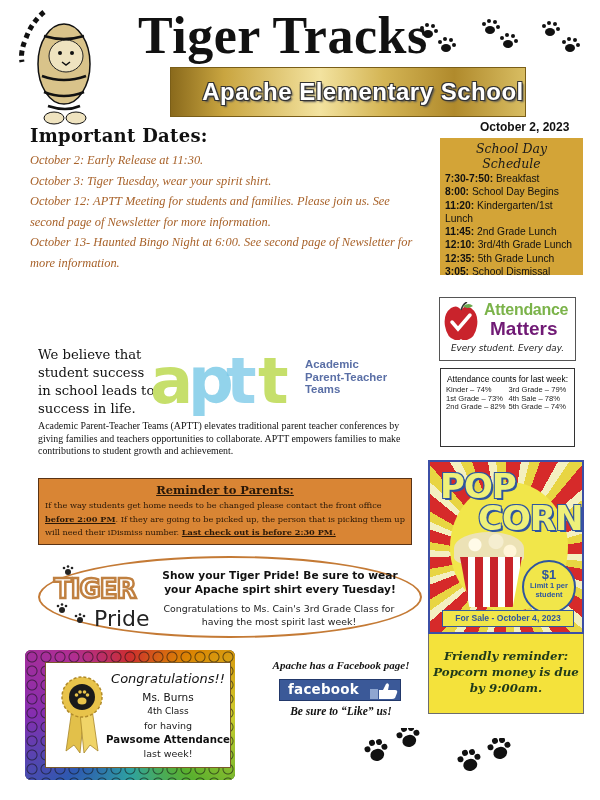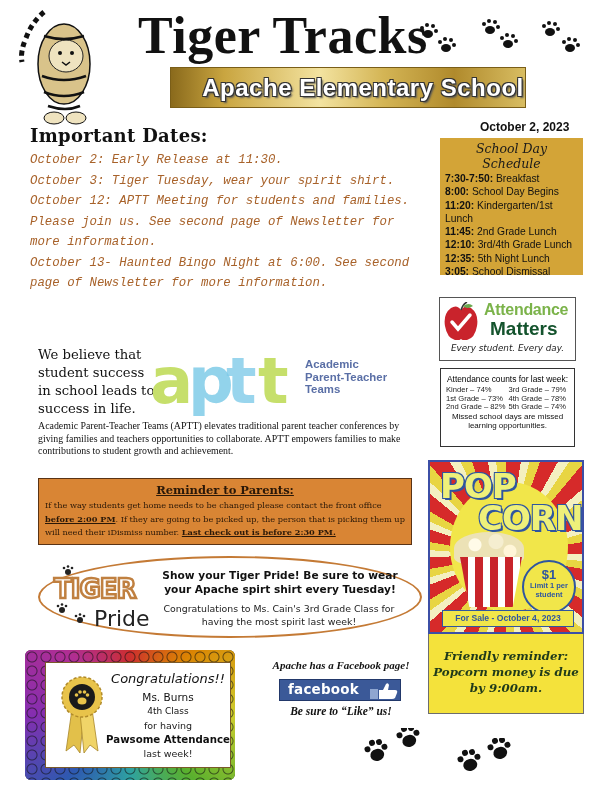--- a/index.html
+++ b/index.html
@@ -4,43 +4,43 @@
 <style>
   * { box-sizing: border-box; margin: 0; padding: 0; }
   html, body { width: 600px; height: 800px; background: #ffffff; overflow: hidden; }
   body { position: relative; font-family: "Liberation Sans", sans-serif; color: #000; }
   .abs { position: absolute; }
 
   
   .tiger-logo { left: 14px; top: 6px; width: 84px; height: 124px; }
   .title { left: 138px; top: 8px; font-family: "Liberation Serif", serif; font-weight: bold; font-size: 52px; line-height: 56px; letter-spacing: 0.5px; color: #111; }
   .paws-header { left: 410px; top: 16px; width: 190px; height: 44px; }
-  .gold-banner { left: 170px; top: 67px; width: 356px; height: 41px;
+  .gold-banner { left: 170px; top: 67px; width: 356px; height: 50px;
     background: linear-gradient(90deg, #8a6a1c 0%, #c9a540 15%, #f3e3a0 42%, #d4b555 60%, #b08a2c 80%, #d8bd62 100%);
     border: 1px solid #7a5e18; display: flex; align-items: center; justify-content: center; padding-left: 30px; }
   .banner-text { font-family: "Liberation Sans", sans-serif; font-weight: bold; font-size: 24px; color: #fff;
     letter-spacing: 0.5px;
     text-shadow: -1px -1px 0 #333, 1px -1px 0 #333, -1px 1px 0 #333, 1px 1px 0 #333, 2px 2px 2px #555; }
   .date-top { left: 480px; top: 120px; font-size: 12px; font-weight: bold; color: #111; }
 
   
   .dates-heading { left: 30px; top: 125px; font-family: "DejaVu Serif", serif; font-weight: bold; font-size: 18px; color: #111; letter-spacing: 0.3px; }
-  .dates-list { left: 30px; top: 150px; width: 390px; font-family: Liberation Mono, monospace; font-size: 12.4px; line-height: 20.5px; color: #a8622a; font-style: italic; }
+  .dates-list { left: 30px; top: 150px; width: 390px; font-family: Liberation Serif, serif; font-size: 12.4px; line-height: 20.5px; color: #a8622a; font-style: italic; }
 
   
   .schedule { left: 440px; top: 138px; width: 143px; height: 137px; background: #d3a437; padding: 3px 5px; }
   .schedule-title { font-family: "DejaVu Serif", serif; font-style: italic; font-size: 12.5px; text-align: center; color: #1a1a1a; margin-bottom: 1px; }
   .schedule-item { font-size: 10.3px; line-height: 13.3px; color: #111; }
   .schedule-item b { font-weight: bold; }
 
   
   .att-logo { left: 439px; top: 297px; width: 137px; height: 64px; border: 1px solid #555; background: #fff; }
   .att-apple { left: 3px; top: 4px; width: 36px; height: 38px; }
   .att-word1 { left: 44px; top: 3px; font-weight: bold; font-size: 16px; color: #7bb34a; letter-spacing: -0.3px; }
-  .att-word2 { left: 50px; top: 20px; font-weight: bold; font-size: 19px; color: #14532d; }
+  .att-word2 { left: 50px; top: 20px; font-weight: bold; font-size: 19px; color: #701a75; }
   .att-tag { left: 0; width: 135px; top: 45px; text-align: center; font-family: "DejaVu Sans", sans-serif; font-size: 8.8px; color: #222; font-style: italic; }
 
   
   .att-counts { left: 440px; top: 368px; width: 135px; height: 79px; border: 1px solid #333; background: #fff; padding: 5px 3px 2px 3px; }
   .att-counts-title { font-size: 8.4px; text-align: center; margin-bottom: 2px; }
   .att-grid { display: flex; font-size: 7.6px; line-height: 8.7px; color: #222; padding-left: 2px; align-items: center; }
   .att-col { width: 50%; }
   .att-col.right { text-align: left; }
   .att-note { font-size: 8px; text-align: center; line-height: 9px; color: #111; }
 
@@ -189,21 +189,21 @@
   <div>October 13- Haunted Bingo Night at 6:00. See second page of Newsletter for more information.</div>
 </div>
 
 <div class="abs schedule">
   <div class="schedule-title">School Day Schedule</div>
   <div class="schedule-item"><b>7:30-7:50:</b> <span>Breakfast</span></div>
   <div class="schedule-item"><b>8:00:</b> <span>School Day Begins</span></div>
   <div class="schedule-item"><b>11:20:</b> <span>Kindergarten/1st Lunch</span></div>
   <div class="schedule-item"><b>11:45:</b> <span>2nd Grade Lunch</span></div>
   <div class="schedule-item"><b>12:10:</b> <span>3rd/4th Grade Lunch</span></div>
-  <div class="schedule-item"><b>12:35:</b> <span>5th Night Lunch</span></div>
+  <div class="schedule-item"><b>12:35:</b> <span>5th Grade Lunch</span></div>
   <div class="schedule-item"><b>3:05:</b> <span>School Dismissal</span></div>
 </div>
 
 <div class="abs att-logo">
   <svg class="abs att-apple" viewBox="0 0 36 38">
     <path d="M18 8 q-4 -6 -10 -2 q-8 6 -6 18 q2 12 10 14 q4 1 6 -1 q2 2 6 1 q8 -2 10 -14 q2 -12 -6 -18 q-6 -4 -10 2z" fill="#c9232c"></path>
     <path d="M18 8 q2 -6 6 -8" stroke="#333" stroke-width="1.5" fill="none"></path>
     <path d="M20 4 q6 -4 10 0 q-6 4 -10 0z" fill="#6aa84f"></path>
     <path d="M9 20 l6 7 l12 -14" stroke="#fff" stroke-width="3.5" fill="none" stroke-linecap="round"></path>
   </svg>
@@ -215,25 +215,24 @@
 <div class="abs att-counts">
   <div class="att-counts-title">Attendance counts for last week:</div>
   <div class="att-grid">
     <div class="att-col">
       <div><span>Kinder</span> <span>– 74%</span></div>
       <div><span>1st Grade</span> <span>– 73%</span></div>
       <div><span>2nd Grade</span> <span>– 82%</span></div>
     </div>
     <div class="att-col right">
       <div><span>3rd Grade</span> <span>– 79%</span></div>
-      <div><span>4th Grade</span> <span>– 78%</span></div>
+      <div><span>4th Sale</span> <span>– 78%</span></div>
       <div><span>5th Grade</span> <span>– 74%</span></div>
     </div>
   </div>
-  <div class="att-note">Missed school days are missed learning opportunities.</div>
 </div>
 
 <div class="abs believe">We believe that student success in school leads to success in life.</div>
 <svg class="abs aptt-logo" viewBox="0 0 150 72">
   <text x="0" y="58" font-family="DejaVu Sans, sans-serif" font-weight="bold" font-size="64" fill="#c6df6b" letter-spacing="-4">a</text>
   <text x="38" y="58" font-family="DejaVu Sans, sans-serif" font-weight="bold" font-size="64" fill="#7fcbe8" fill-opacity="0.85" letter-spacing="-4">p</text>
   <text x="76" y="58" font-family="DejaVu Sans, sans-serif" font-weight="bold" font-size="64" fill="#7fcbe8" fill-opacity="0.8">t</text>
   <text x="108" y="58" font-family="DejaVu Sans, sans-serif" font-weight="bold" font-size="64" fill="#c6df6b">t</text>
 </svg>
 <div class="abs aptt-sub">

